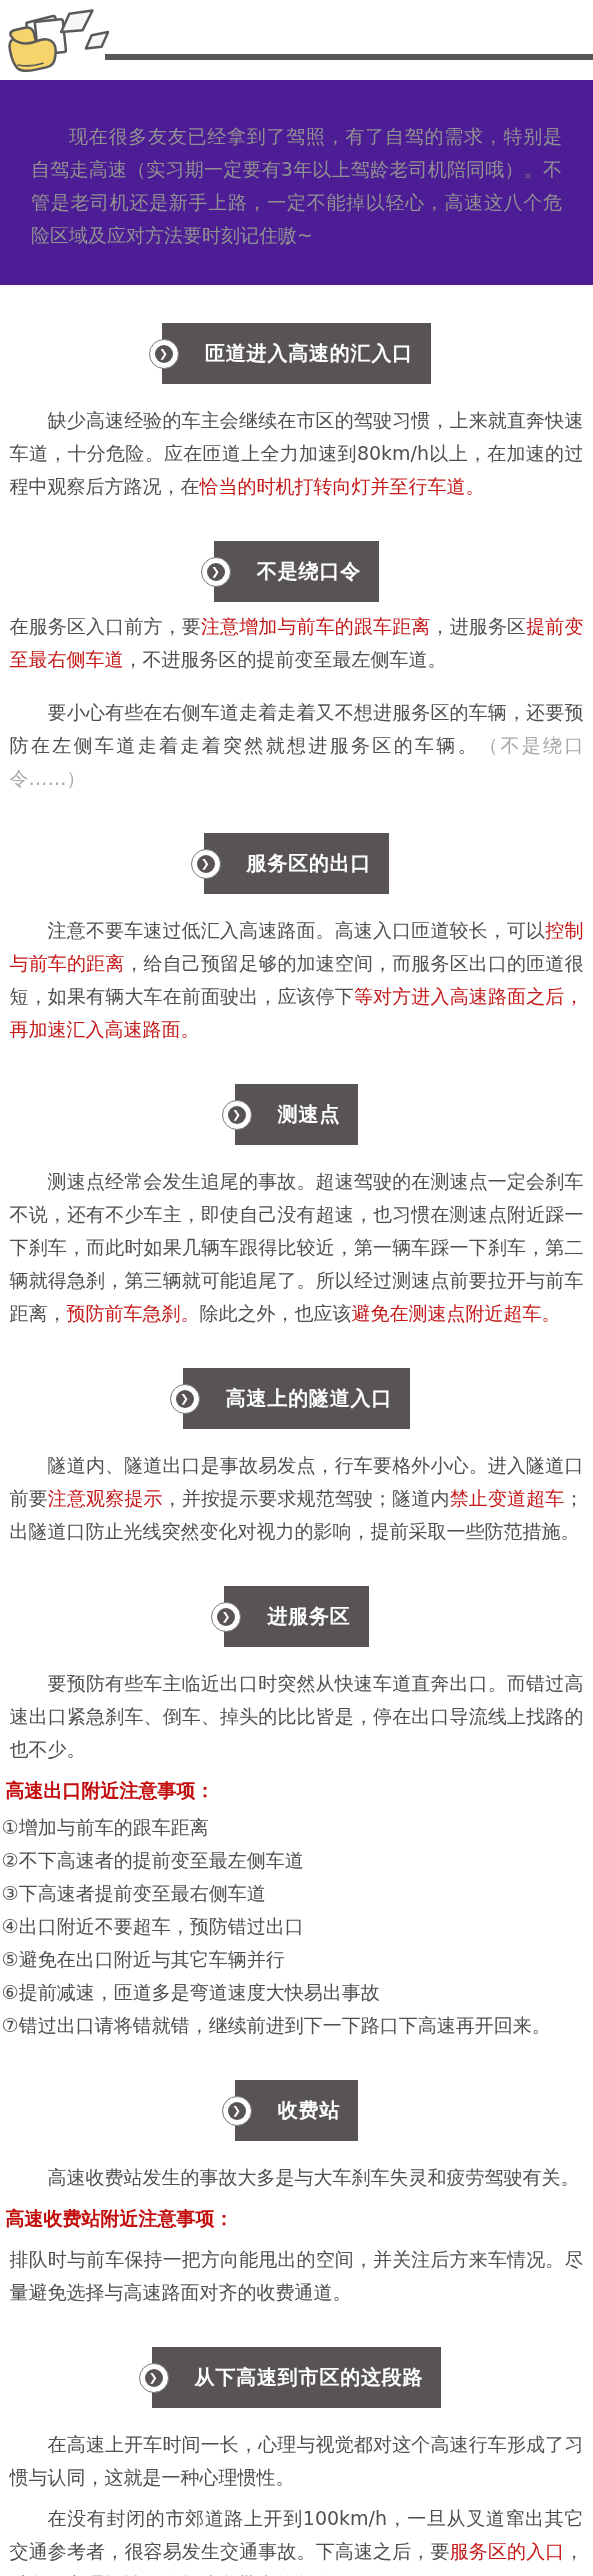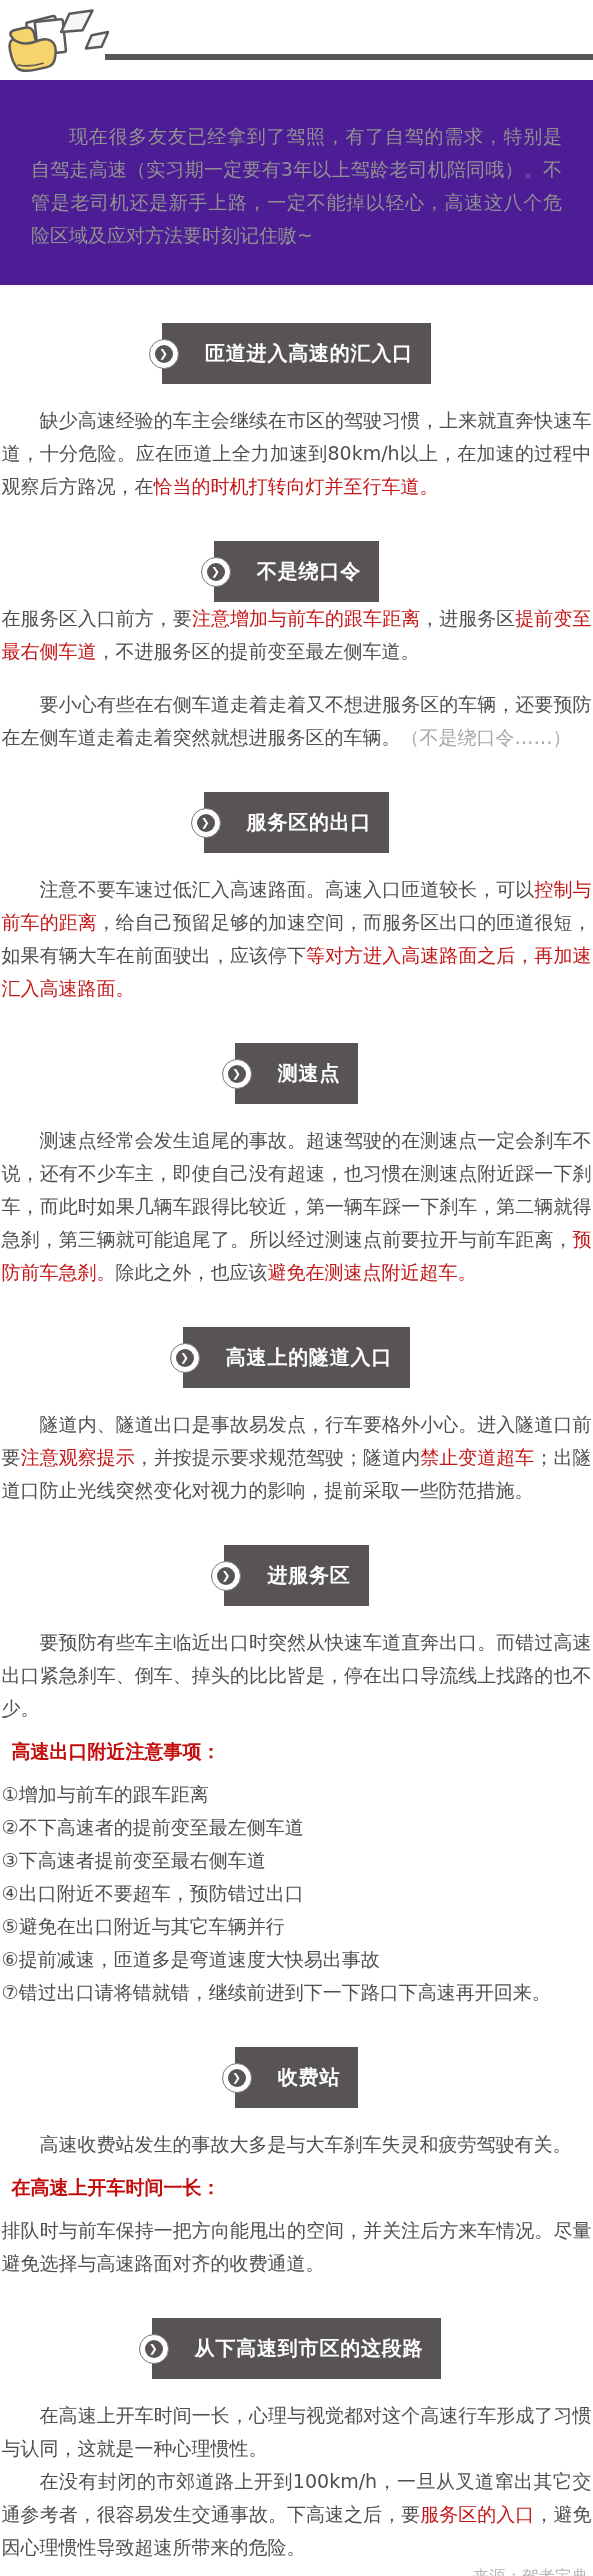--- a/index.html
+++ b/index.html
@@ -40,27 +40,27 @@
     box-sizing:border-box;
     display:flex;align-items:center;justify-content:center;
   }
   .badge-circle .inner{
     width:18px;height:18px;border-radius:50%;
     background:#585454;color:#ffffff;
     font-size:10.7px;font-weight:bold;
     display:flex;align-items:center;justify-content:center;
   }
   .para{
-    margin:0;font-size:19px;line-height:33px;
+    margin:8px;font-size:19px;line-height:33px;
     color:#514e4e;text-align:justify;
   }
   .para.first{margin-top:20px;}
   .para.indent{text-indent:2em;}
   .head{
-    margin:10px;font-size:19px;line-height:33px;
+    margin:4px;font-size:19px;line-height:33px;
     color:#c30d0d;font-weight:bold;
   }
   .item{
     margin:0;font-size:19px;line-height:33px;
     color:#514e4e;
   }
   .red{color:#c51717;}
   .muted{color:#a8a8a8;}
   
   .source{
@@ -132,21 +132,21 @@
       <p class="item">④出口附近不要超车，预防错过出口</p>
       <p class="item">⑤避免在出口附近与其它车辆并行</p>
       <p class="item">⑥提前减速，匝道多是弯道速度大快易出事故</p>
       <p class="item">⑦错过出口请将错就错，继续前进到下一下路口下高速再开回来。</p>
     </div>
     <div class="section">
       <div class="badge-row"><div class="badge"><span class="badge-circle">
             <span class="inner">❯</span>
           </span><span>收费站</span></div></div>
       <p class="para indent first"><span>高速收费站发生的事故大多是与大车刹车失灵和疲劳驾驶有关。</span></p>
-      <p class="head">在高速上开车时间一长：</p>
+      <p class="head">高速收费站附近注意事项：</p>
       <p class="para"><span>排队时与前车保持一把方向能甩出的空间，并关注后方来车情况。尽量避免选择与高速路面对齐的收费通道。</span></p>
     </div>
     <div class="section">
       <div class="badge-row"><div class="badge"><span class="badge-circle">
             <span class="inner">❯</span>
           </span><span>从下高速到市区的这段路</span></div></div>
       <p class="para indent first"><span>在高速上开车时间一长，心理与视觉都对这个高速行车形成了习惯与认同，这就是一种心理惯性。</span></p>
       <p class="para indent"><span>在没有封闭的市郊道路上开到100km/h，一旦从叉道窜出其它交通参考者，很容易发生交通事故。下高速之后，要</span><span class="red">服务区的入口</span><span>，避免因心理惯性导致超速所带来的危险。</span></p>
     </div>
   </div>

